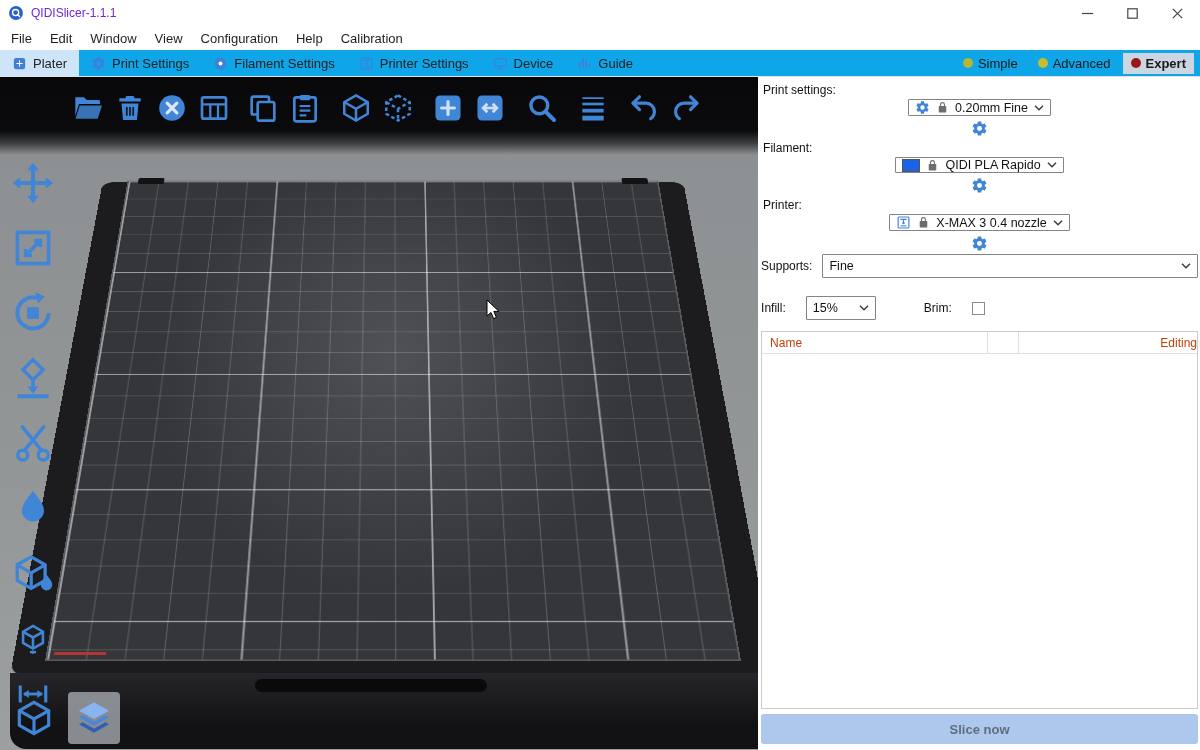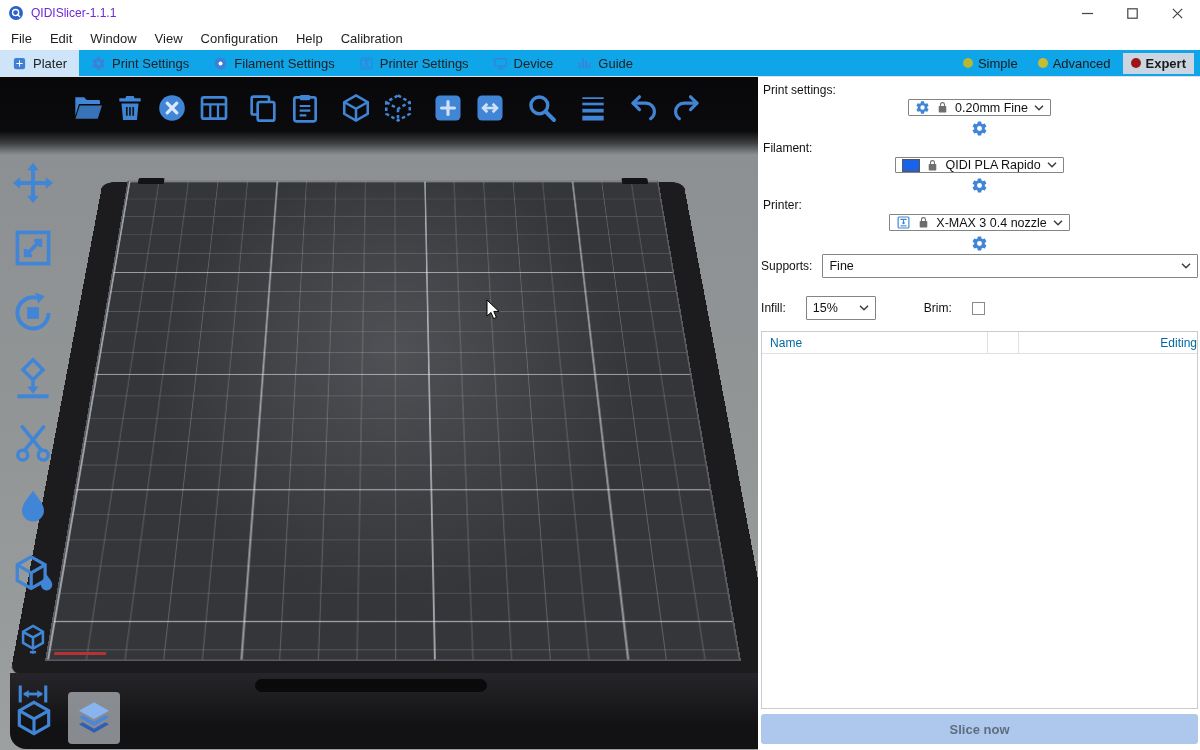--- a/index.html
+++ b/index.html
@@ -90,21 +90,21 @@
   .gear-btn { width:18px; height:18px; flex:none; display:flex; }
   .gear-btn svg { width:17px; height:17px; }
   .row-supports { display:flex; align-items:center; gap:10px; margin-top:1px; }
   .row-infill { display:flex; align-items:center; gap:20px; margin-top:18px; }
   .combo.small { flex:none; width:70px; }
   .brim-label { margin-left:28px; }
   .checkbox { width:13px; height:13px; border:1px solid #8a8a8a; background:#fff; }
   .lbl { font-size:12px; color:#111; }
 
   .obj-table { margin-top:11px; border:1px solid #cbcbcb; flex:1; display:flex; flex-direction:column; background:#fff; }
-  .obj-head { display:flex; height:22px; align-items:center; border-bottom:1px solid #e0e0e0; color:#0369a1; font-size:12px; }
+  .obj-head { display:flex; height:22px; align-items:center; border-bottom:1px solid #e0e0e0; color:#c2410c; font-size:12px; }
   .oh-name { flex:1; padding-left:8px; }
   .oh-mid { width:32px; align-self:stretch; border-left:1px solid #e0e0e0; border-right:1px solid #e0e0e0; }
   .oh-edit { width:178px; text-align:right; }
   .obj-body { flex:1; }
 
   .slice-btn { margin-top:5px; height:30px; background:#adc8ec; border:none; border-radius:3px;
                font-size:13px; font-weight:bold; color:#5f6e7e; font-family:inherit; }
 </style>
 </head>
 <body>

